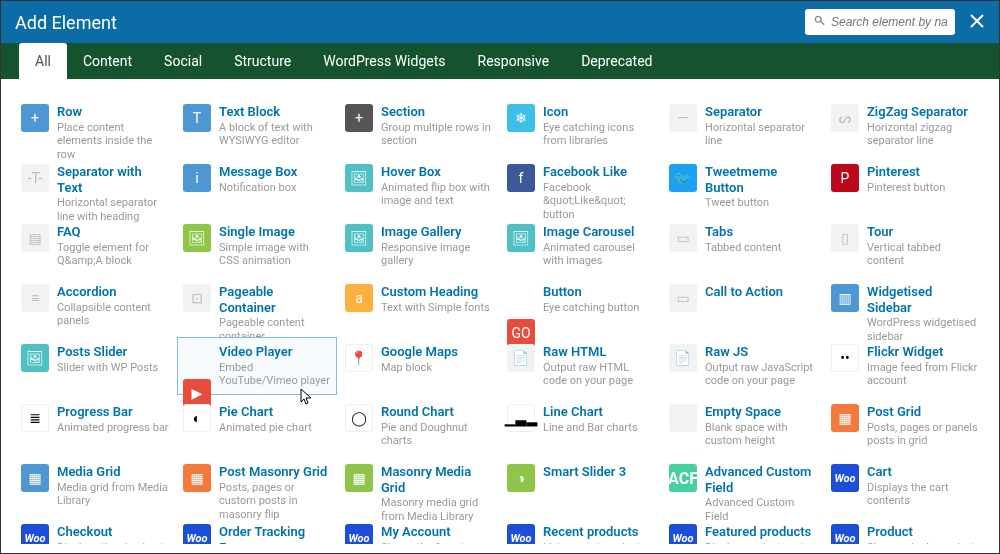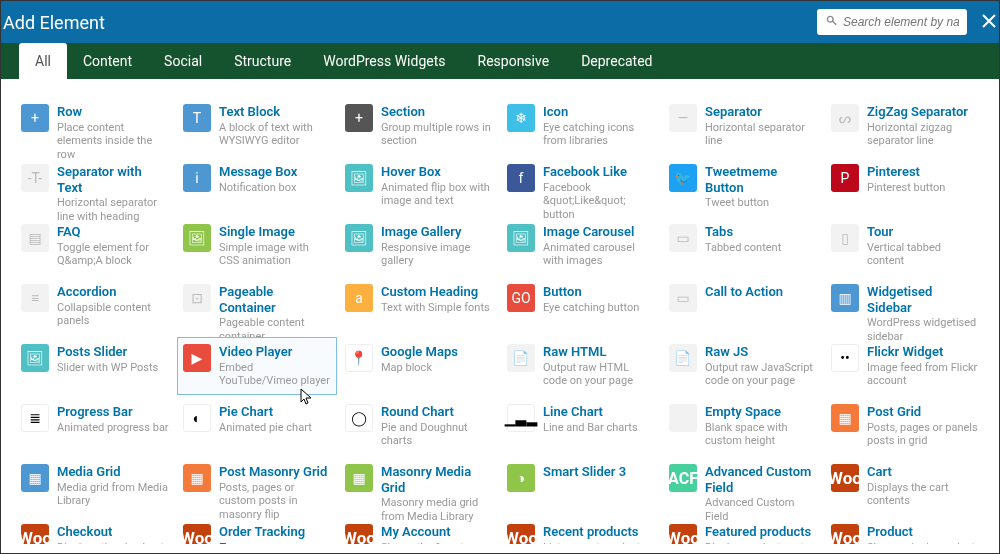--- a/index.html
+++ b/index.html
@@ -1,17 +1,17 @@
 <!DOCTYPE html>
 <html><head>
 <meta charset="utf-8">
 <style>
 * { margin: 0; padding: 0; box-sizing: border-box; }
 body { font-family: -apple-system, "Segoe UI", Roboto, Arial, sans-serif; font-size: 13px; width: 1000px; height: 554px; overflow: hidden; border: 1px solid #333; background: #fff; }
-.hdr { background: #0c6ca6; color: #fff; height: 42px; display: flex; align-items: center; padding: 0 2px; }
+.hdr { background: #0c6ca6; color: #fff; height: 42px; display: flex; align-items: center; padding: 0 14px; }
 .hdr h1 { font-size: 18px; font-weight: 400; flex: 1; }
 .srch { background: #fff; border-radius: 3px; height: 26px; width: 150px; display: flex; align-items: center; padding: 0 8px; }
 .srch svg { width: 14px; height: 14px; fill: #888; margin-right: 4px; }
 .srch input { border: 0; outline: 0; flex: 1; font-size: 12px; font-style: italic; color: #999; width: 100%; }
 .close { margin-left: 14px; cursor: pointer; }
 .close svg { width: 16px; height: 16px; fill: #fff; }
 .tabs { background: #14532d; display: flex; padding: 0 18px; }
 .tab { color: #fff; padding: 10px 16px; font-size: 14px; cursor: pointer; }
 .tab.act { background: #fff; color: #525252; border-radius: 3px 3px 0 0; }
 .grid { padding: 18px 14px; display: grid; grid-template-columns: repeat(6, 1fr); gap: 2px; background: #fff; height: 465px; overflow: hidden; }
@@ -24,24 +24,24 @@
 .cursor svg{ width: 14px; height: 18px; }
 .gbk { background: #f2f2f2; color: #bbb; }
 .blu { background: #4d97d2; color: #fff; }
 .tel { background: #4fc0c4; color: #fff; }
 .grn { background: #8fc64a; color: #fff; }
 .cyn { background: #3ebfe8; color: #fff; }
 .nvy { background: #3b5998; color: #fff; }
 .twt { background: #1da1f2; color: #fff; }
 .pin { background: #bd081c; color: #fff; }
 .ylw { background: #fbb040; color: #fff; }
-.red { background: #e74c3c; color: #fff; }
+.red { background: #e74c3c; color: #fff; margin-top: 35px; }
 .org { background: #f47a3c; color: #fff; }
 .adv { background: #45d09e; color:#fff; font-weight:700; font-size:16px; }
-.woo { background: #c2410c; color:#fff; font-weight:700; font-size:17px; }
+.woo { background: #1d4ed8; color:#fff; font-weight:700; font-size:11px;font-style:italic; }
 .wht { background: #fff; border:1px solid #eee; }
 </style>
 </head>
 <body>
 
 <div class="hdr">
   <h1>Add Element</h1>
   <div class="srch">
     <span><svg viewBox="0 0 16 16">
           <path d="M6 2a4 4 0 1 0 2.5 7.1l3.7 3.7 1.1-1.1-3.7-3.7A4 4 0 0 0 6 2zm0 1.5A2.5 2.5 0 1 1 3.5 6 2.5 2.5 0 0 1 6 3.5z"></path>

